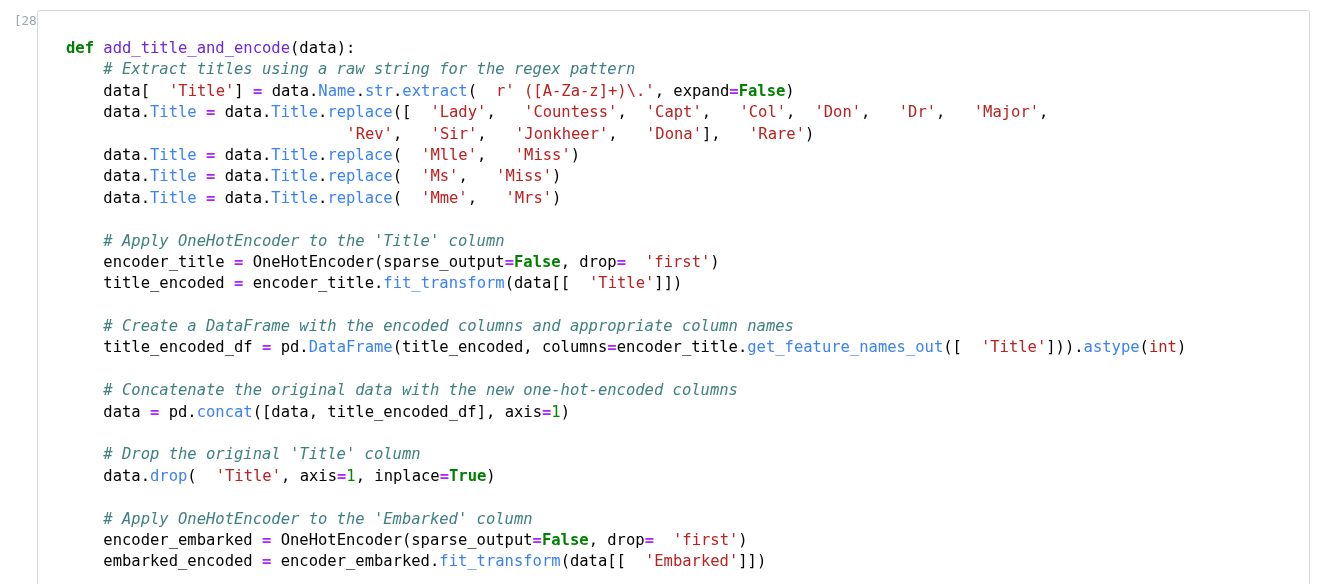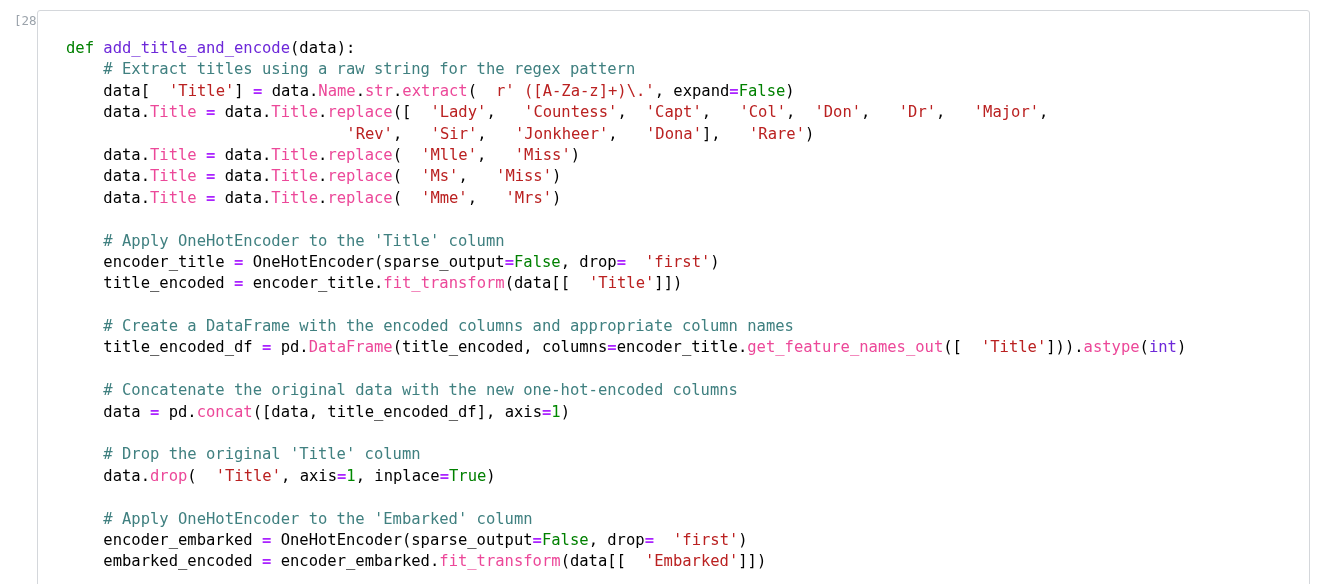--- a/index.html
+++ b/index.html
@@ -28,28 +28,28 @@
   }
   .code {
     font-family: "DejaVu Sans Mono", "Liberation Mono", monospace;
     font-size: 15.5px;
     line-height: 21.4px;
     color: #000000;
     white-space: pre;
   }
   .code-line { white-space: pre; height: 21.4px; }
   .tok-pl { color: #000000; }
-  .tok-kw { color: #008000; font-weight: normal; }
+  .tok-kw { color: #008000; font-weight: bold; }
   .tok-fn { color: #6d28d9; }
-  .tok-pr { color: #ec4899; }
+  .tok-pr { color: #3b82f6; }
   .tok-st { color: #ba2121; margin-left: 19px; }
-  .tok-cm { color: #408080; }
+  .tok-cm { color: #408080; font-style: italic; }
   .tok-op { color: #aa22ff; font-weight: bold; }
   .tok-nm { color: #008800; }
-  .tok-bi { color: #6d28d9; }
+  .tok-bi { color: #b91c1c; }
 </style>
 </head>
 <body>
 
 <div class="notebook">
   <div class="prompt">[28]:</div>
   <div class="cell">
     <div class="code"><div class="code-line"><span class="tok-kw">def</span><span class="tok-pl"> </span><span class="tok-fn">add_title_and_encode</span><span class="tok-pl">(data):</span></div><div class="code-line"><span class="tok-cm">    # Extract titles using a raw string for the regex pattern</span></div><div class="code-line"><span class="tok-pl">    data[</span><span class="tok-st">'Title'</span><span class="tok-pl">] </span><span class="tok-op">=</span><span class="tok-pl"> data.</span><span class="tok-pr">Name</span><span class="tok-pl">.</span><span class="tok-pr">str</span><span class="tok-pl">.</span><span class="tok-pr">extract</span><span class="tok-pl">(</span><span class="tok-st">r' ([A-Za-z]+)\.'</span><span class="tok-pl">, expand</span><span class="tok-op">=</span><span class="tok-kw">False</span><span class="tok-pl">)</span></div><div class="code-line"><span class="tok-pl">    data.</span><span class="tok-pr">Title</span><span class="tok-pl"> </span><span class="tok-op">=</span><span class="tok-pl"> data.</span><span class="tok-pr">Title</span><span class="tok-pl">.</span><span class="tok-pr">replace</span><span class="tok-pl">([</span><span class="tok-st">'Lady'</span><span class="tok-pl">, </span><span class="tok-st">'Countess'</span><span class="tok-pl">,</span><span class="tok-st">'Capt'</span><span class="tok-pl">, </span><span class="tok-st">'Col'</span><span class="tok-pl">,</span><span class="tok-st">'Don'</span><span class="tok-pl">, </span><span class="tok-st">'Dr'</span><span class="tok-pl">, </span><span class="tok-st">'Major'</span><span class="tok-pl">,</span></div><div class="code-line"><span class="tok-pl">                            </span><span class="tok-st">'Rev'</span><span class="tok-pl">, </span><span class="tok-st">'Sir'</span><span class="tok-pl">, </span><span class="tok-st">'Jonkheer'</span><span class="tok-pl">, </span><span class="tok-st">'Dona'</span><span class="tok-pl">], </span><span class="tok-st">'Rare'</span><span class="tok-pl">)</span></div><div class="code-line"><span class="tok-pl">    data.</span><span class="tok-pr">Title</span><span class="tok-pl"> </span><span class="tok-op">=</span><span class="tok-pl"> data.</span><span class="tok-pr">Title</span><span class="tok-pl">.</span><span class="tok-pr">replace</span><span class="tok-pl">(</span><span class="tok-st">'Mlle'</span><span class="tok-pl">, </span><span class="tok-st">'Miss'</span><span class="tok-pl">)</span></div><div class="code-line"><span class="tok-pl">    data.</span><span class="tok-pr">Title</span><span class="tok-pl"> </span><span class="tok-op">=</span><span class="tok-pl"> data.</span><span class="tok-pr">Title</span><span class="tok-pl">.</span><span class="tok-pr">replace</span><span class="tok-pl">(</span><span class="tok-st">'Ms'</span><span class="tok-pl">, </span><span class="tok-st">'Miss'</span><span class="tok-pl">)</span></div><div class="code-line"><span class="tok-pl">    data.</span><span class="tok-pr">Title</span><span class="tok-pl"> </span><span class="tok-op">=</span><span class="tok-pl"> data.</span><span class="tok-pr">Title</span><span class="tok-pl">.</span><span class="tok-pr">replace</span><span class="tok-pl">(</span><span class="tok-st">'Mme'</span><span class="tok-pl">, </span><span class="tok-st">'Mrs'</span><span class="tok-pl">)</span></div><div class="code-line">&nbsp;</div><div class="code-line"><span class="tok-cm">    # Apply OneHotEncoder to the 'Title' column</span></div><div class="code-line"><span class="tok-pl">    encoder_title </span><span class="tok-op">=</span><span class="tok-pl"> OneHotEncoder(sparse_output</span><span class="tok-op">=</span><span class="tok-kw">False</span><span class="tok-pl">, drop</span><span class="tok-op">=</span><span class="tok-st">'first'</span><span class="tok-pl">)</span></div><div class="code-line"><span class="tok-pl">    title_encoded </span><span class="tok-op">=</span><span class="tok-pl"> encoder_title.</span><span class="tok-pr">fit_transform</span><span class="tok-pl">(data[[</span><span class="tok-st">'Title'</span><span class="tok-pl">]])</span></div><div class="code-line">&nbsp;</div><div class="code-line"><span class="tok-cm">    # Create a DataFrame with the encoded columns and appropriate column names</span></div><div class="code-line"><span class="tok-pl">    title_encoded_df </span><span class="tok-op">=</span><span class="tok-pl"> pd.</span><span class="tok-pr">DataFrame</span><span class="tok-pl">(title_encoded, columns</span><span class="tok-op">=</span><span class="tok-pl">encoder_title.</span><span class="tok-pr">get_feature_names_out</span><span class="tok-pl">([</span><span class="tok-st">'Title'</span><span class="tok-pl">])).</span><span class="tok-pr">astype</span><span class="tok-pl">(</span><span class="tok-bi">int</span><span class="tok-pl">)</span></div><div class="code-line">&nbsp;</div><div class="code-line"><span class="tok-cm">    # Concatenate the original data with the new one-hot-encoded columns</span></div><div class="code-line"><span class="tok-pl">    data </span><span class="tok-op">=</span><span class="tok-pl"> pd.</span><span class="tok-pr">concat</span><span class="tok-pl">([data, title_encoded_df], axis</span><span class="tok-op">=</span><span class="tok-nm">1</span><span class="tok-pl">)</span></div><div class="code-line">&nbsp;</div><div class="code-line"><span class="tok-cm">    # Drop the original 'Title' column</span></div><div class="code-line"><span class="tok-pl">    data.</span><span class="tok-pr">drop</span><span class="tok-pl">(</span><span class="tok-st">'Title'</span><span class="tok-pl">, axis</span><span class="tok-op">=</span><span class="tok-nm">1</span><span class="tok-pl">, inplace</span><span class="tok-op">=</span><span class="tok-kw">True</span><span class="tok-pl">)</span></div><div class="code-line">&nbsp;</div><div class="code-line"><span class="tok-cm">    # Apply OneHotEncoder to the 'Embarked' column</span></div><div class="code-line"><span class="tok-pl">    encoder_embarked </span><span class="tok-op">=</span><span class="tok-pl"> OneHotEncoder(sparse_output</span><span class="tok-op">=</span><span class="tok-kw">False</span><span class="tok-pl">, drop</span><span class="tok-op">=</span><span class="tok-st">'first'</span><span class="tok-pl">)</span></div><div class="code-line"><span class="tok-pl">    embarked_encoded </span><span class="tok-op">=</span><span class="tok-pl"> encoder_embarked.</span><span class="tok-pr">fit_transform</span><span class="tok-pl">(data[[</span><span class="tok-st">'Embarked'</span><span class="tok-pl">]])</span></div></div>
   </div>
 </div>

